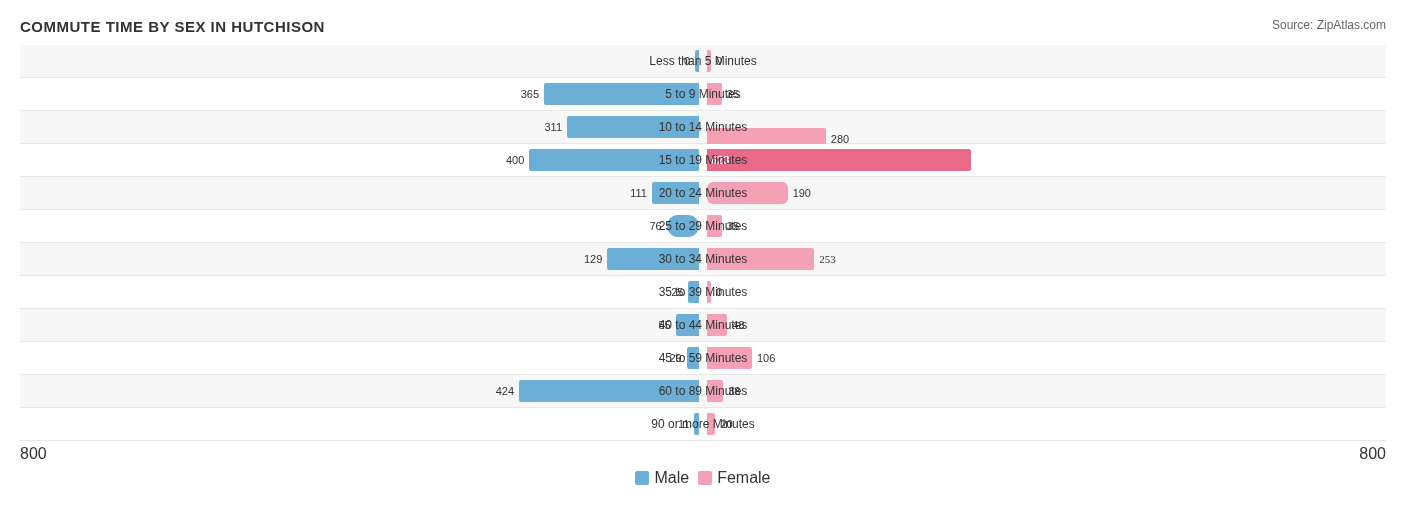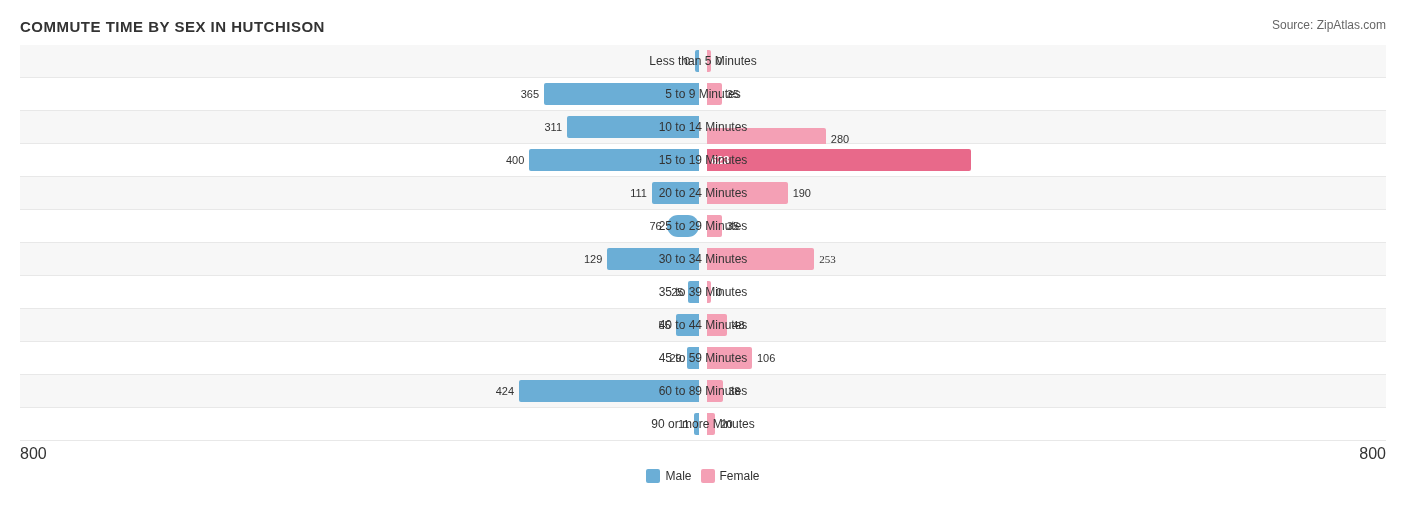--- a/index.html
+++ b/index.html
@@ -114,21 +114,21 @@
       color: #fff;
       font-weight: bold;
       white-space: nowrap;
     }
     .legend {
       display: flex;
       justify-content: center;
       align-items: center;
       gap: 9px;
       margin-top: 6px;
-      font-size: 12px;
+      font-size: 16px;
       color: #333;
     }
     .legend-item {
       display: flex;
       align-items: center;
       gap: 5px;
     }
     .legend-box {
       width: 14px;
       height: 14px;
@@ -209,21 +209,21 @@
         </div>
       </div>
       <div class="bar-row">
         <div class="left-section">
           <div class="blue-bar" style="width: 6.9375%;">
             <span class="val-left">111</span>
           </div>
         </div>
         <div class="label-center">20 to 24 Minutes</div>
         <div class="right-section">
-          <div class="pink-bar" style="width: 11.875%;">
+          <div class="pink-bar" style="width: 11.875%; border-radius: 6px;">
             <span class="val-right">190</span>
           </div>
         </div>
       </div>
       <div class="bar-row">
         <div class="left-section">
           <div class="blue-bar" style="width: 4.75%; border-radius: 11px;">
             <span class="val-left">76</span>
           </div>
         </div>

